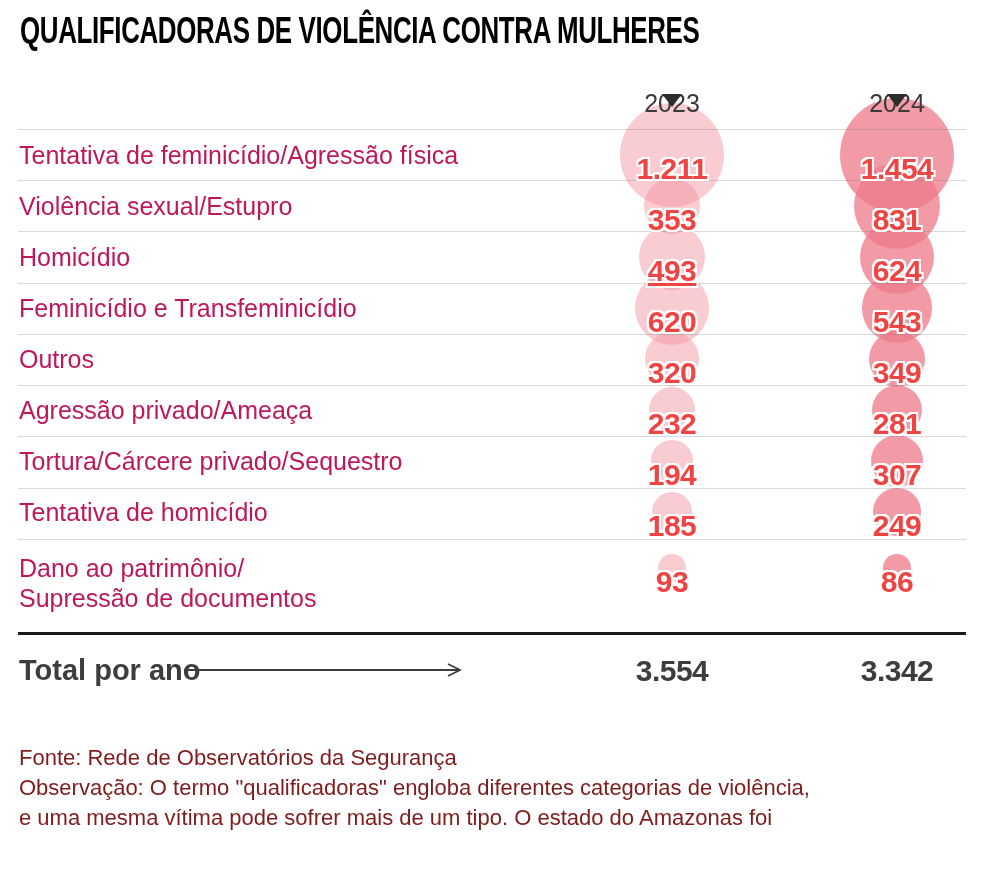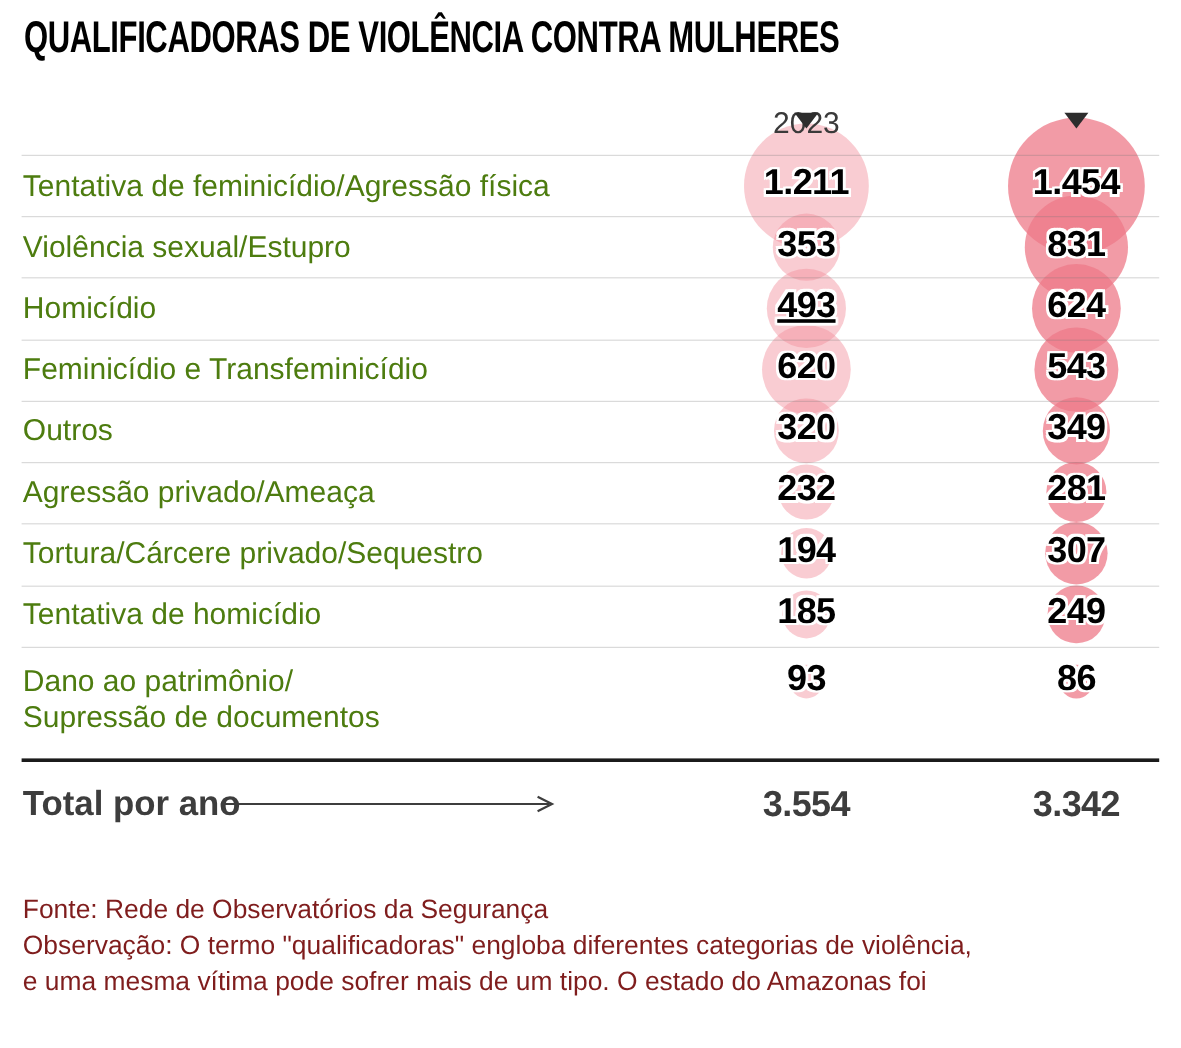--- a/index.html
+++ b/index.html
@@ -17,45 +17,47 @@
     font-size:25px;color:#3a3a3a;z-index:3;margin-top:27px;
   }
   .tri{
     top:94px;width:0;height:0;margin-left:-10px;z-index:3;
     border-left:10px solid transparent;border-right:10px solid transparent;
     border-top:13px solid #2d2d2d;
   }
   .divider{left:18px;width:948px;height:1px;background:rgba(119,119,119,0.27);z-index:2;}
   .bubble{border-radius:50%;z-index:1;}
   .cat-label{
-    left:19px;font-size:25px;color:#4d7c0f;line-height:30px;z-index:3;
+    left:19px;font-size:25px;color:#be185d;line-height:30px;z-index:3;
     white-space:pre-line;
   }
   .num{
-    width:160px;margin-left:-80px;text-align:center;font-size:30px;font-weight:700;color:#000000;
+    width:160px;margin-left:-80px;text-align:center;font-size:30px;font-weight:700;color:#ef4444;
     z-index:4;letter-spacing:-0.5px;
     text-shadow:-2px -2px 0 #fff,2px -2px 0 #fff,-2px 2px 0 #fff,2px 2px 0 #fff,
                 0 -2px 0 #fff,0 2px 0 #fff,-2px 0 0 #fff,2px 0 0 #fff;
+    margin-top:16px;
   }
   #total-line{left:18px;top:632px;width:948px;height:3px;background:#1b1b1b;z-index:2;}
   #total-label{left:19px;top:654px;font-size:29px;font-weight:700;color:#3d3d3d;z-index:3;}
   .total-num{
     top:654px;width:160px;margin-left:-80px;text-align:center;
     font-size:30px;font-weight:700;color:#3d3d3d;letter-spacing:-0.5px;z-index:3;
   }
   #total-arrow{left:180px;top:660px;z-index:3;}
   #footer{left:19px;top:743px;width:920px;font-size:22px;line-height:30px;color:#7f1d1d;z-index:3;}
 </style>
 </head>
 <body>
 
 <div id="canvas">
   <h1 id="title" class="abs">QUALIFICADORAS DE VIOLÊNCIA CONTRA MULHERES</h1>
 
   <div class="abs year-label" style="left:672px">2023</div>
+  <div class="abs year-label" style="left:897px">2024</div>
   <div class="abs tri" style="left:672px"></div>
   <div class="abs tri" style="left:897px"></div>
 
   <div id="chart">
       <div class="abs divider" style="top: 129px;"></div>
       <div class="abs divider" style="top: 180px;"></div>
       <div class="abs divider" style="top: 231px;"></div>
       <div class="abs divider" style="top: 283px;"></div>
       <div class="abs divider" style="top: 334px;"></div>
       <div class="abs divider" style="top: 385px;"></div>

